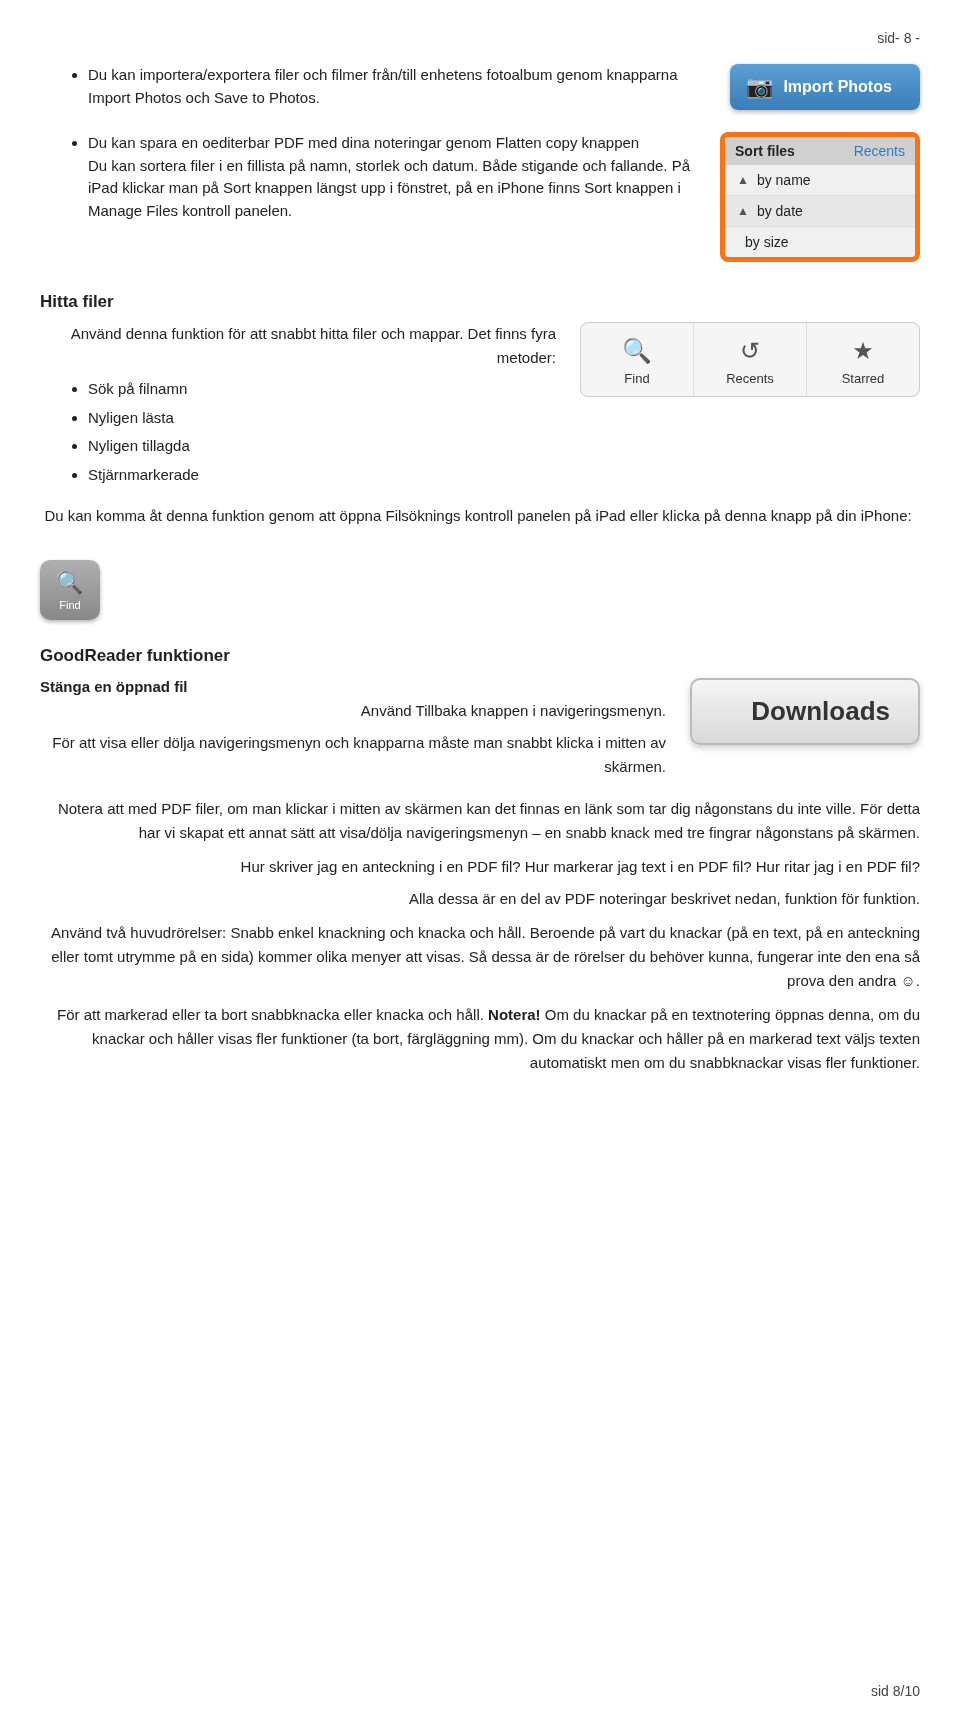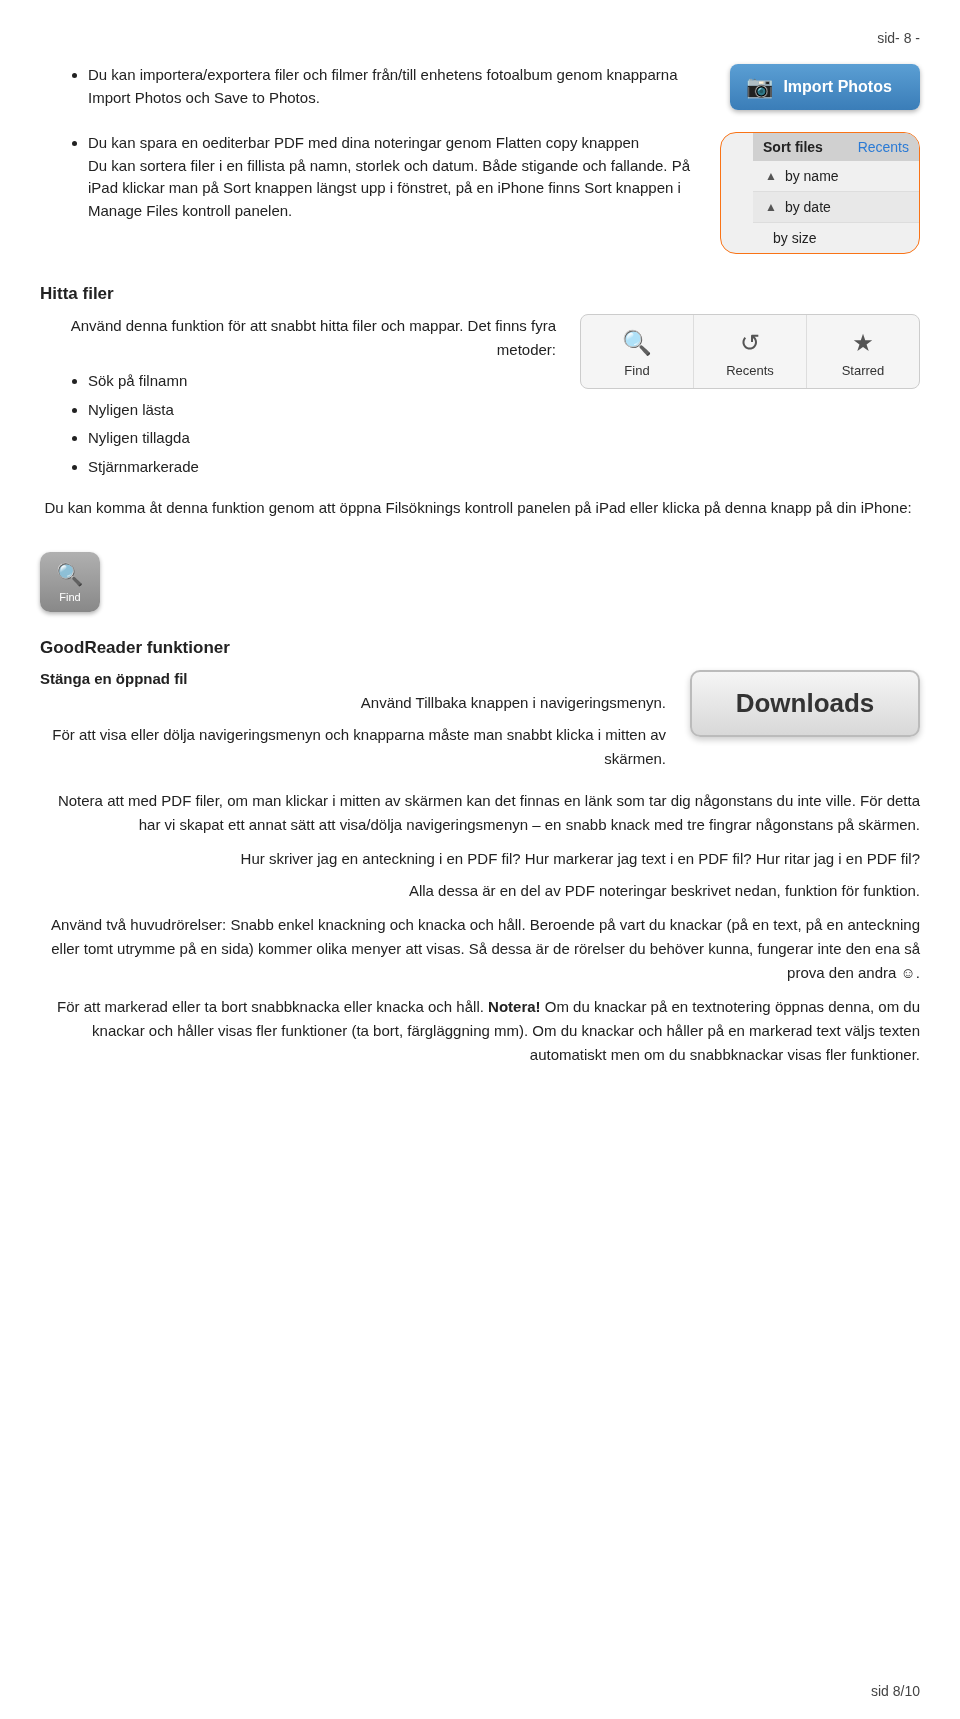--- a/index.html
+++ b/index.html
@@ -71,26 +71,25 @@
       gap: 10px;
       box-shadow: 0 2px 5px rgba(0,0,0,0.3);
     }
     .import-photos-btn .camera-icon {
       font-size: 22px;
     }
 
     
     .sort-panel {
       background: #f0f0f0;
-      border: 1px solid #f97316;
-      border-radius: 16px;
+      border: 5px solid #f97316;
+      border-radius: 8px;
       width: 200px;
       overflow: hidden;
       font-size: 14px;
-      padding-left: 32px;
     }
     .sort-panel-header {
       display: flex;
       justify-content: space-between;
       align-items: center;
       background: #d0d0d0;
       padding: 6px 10px;
       font-weight: bold;
     }
     .sort-panel-header .cancel-link {
@@ -161,21 +160,21 @@
     
     .downloads-btn {
       background: linear-gradient(to bottom, #f5f5f5, #d8d8d8);
       border: 2px solid #bbb;
       border-radius: 10px;
       padding: 16px 28px;
       font-size: 26px;
       font-weight: bold;
       color: #333;
       width: 230px;
-      text-align: center;
+      text-align: right;
       box-shadow: 0 3px 6px rgba(0,0,0,0.2);
     }
 
     .page-footer {
       position: absolute;
       bottom: 20px;
       right: 40px;
       font-size: 14px;
       color: #444;
     }

